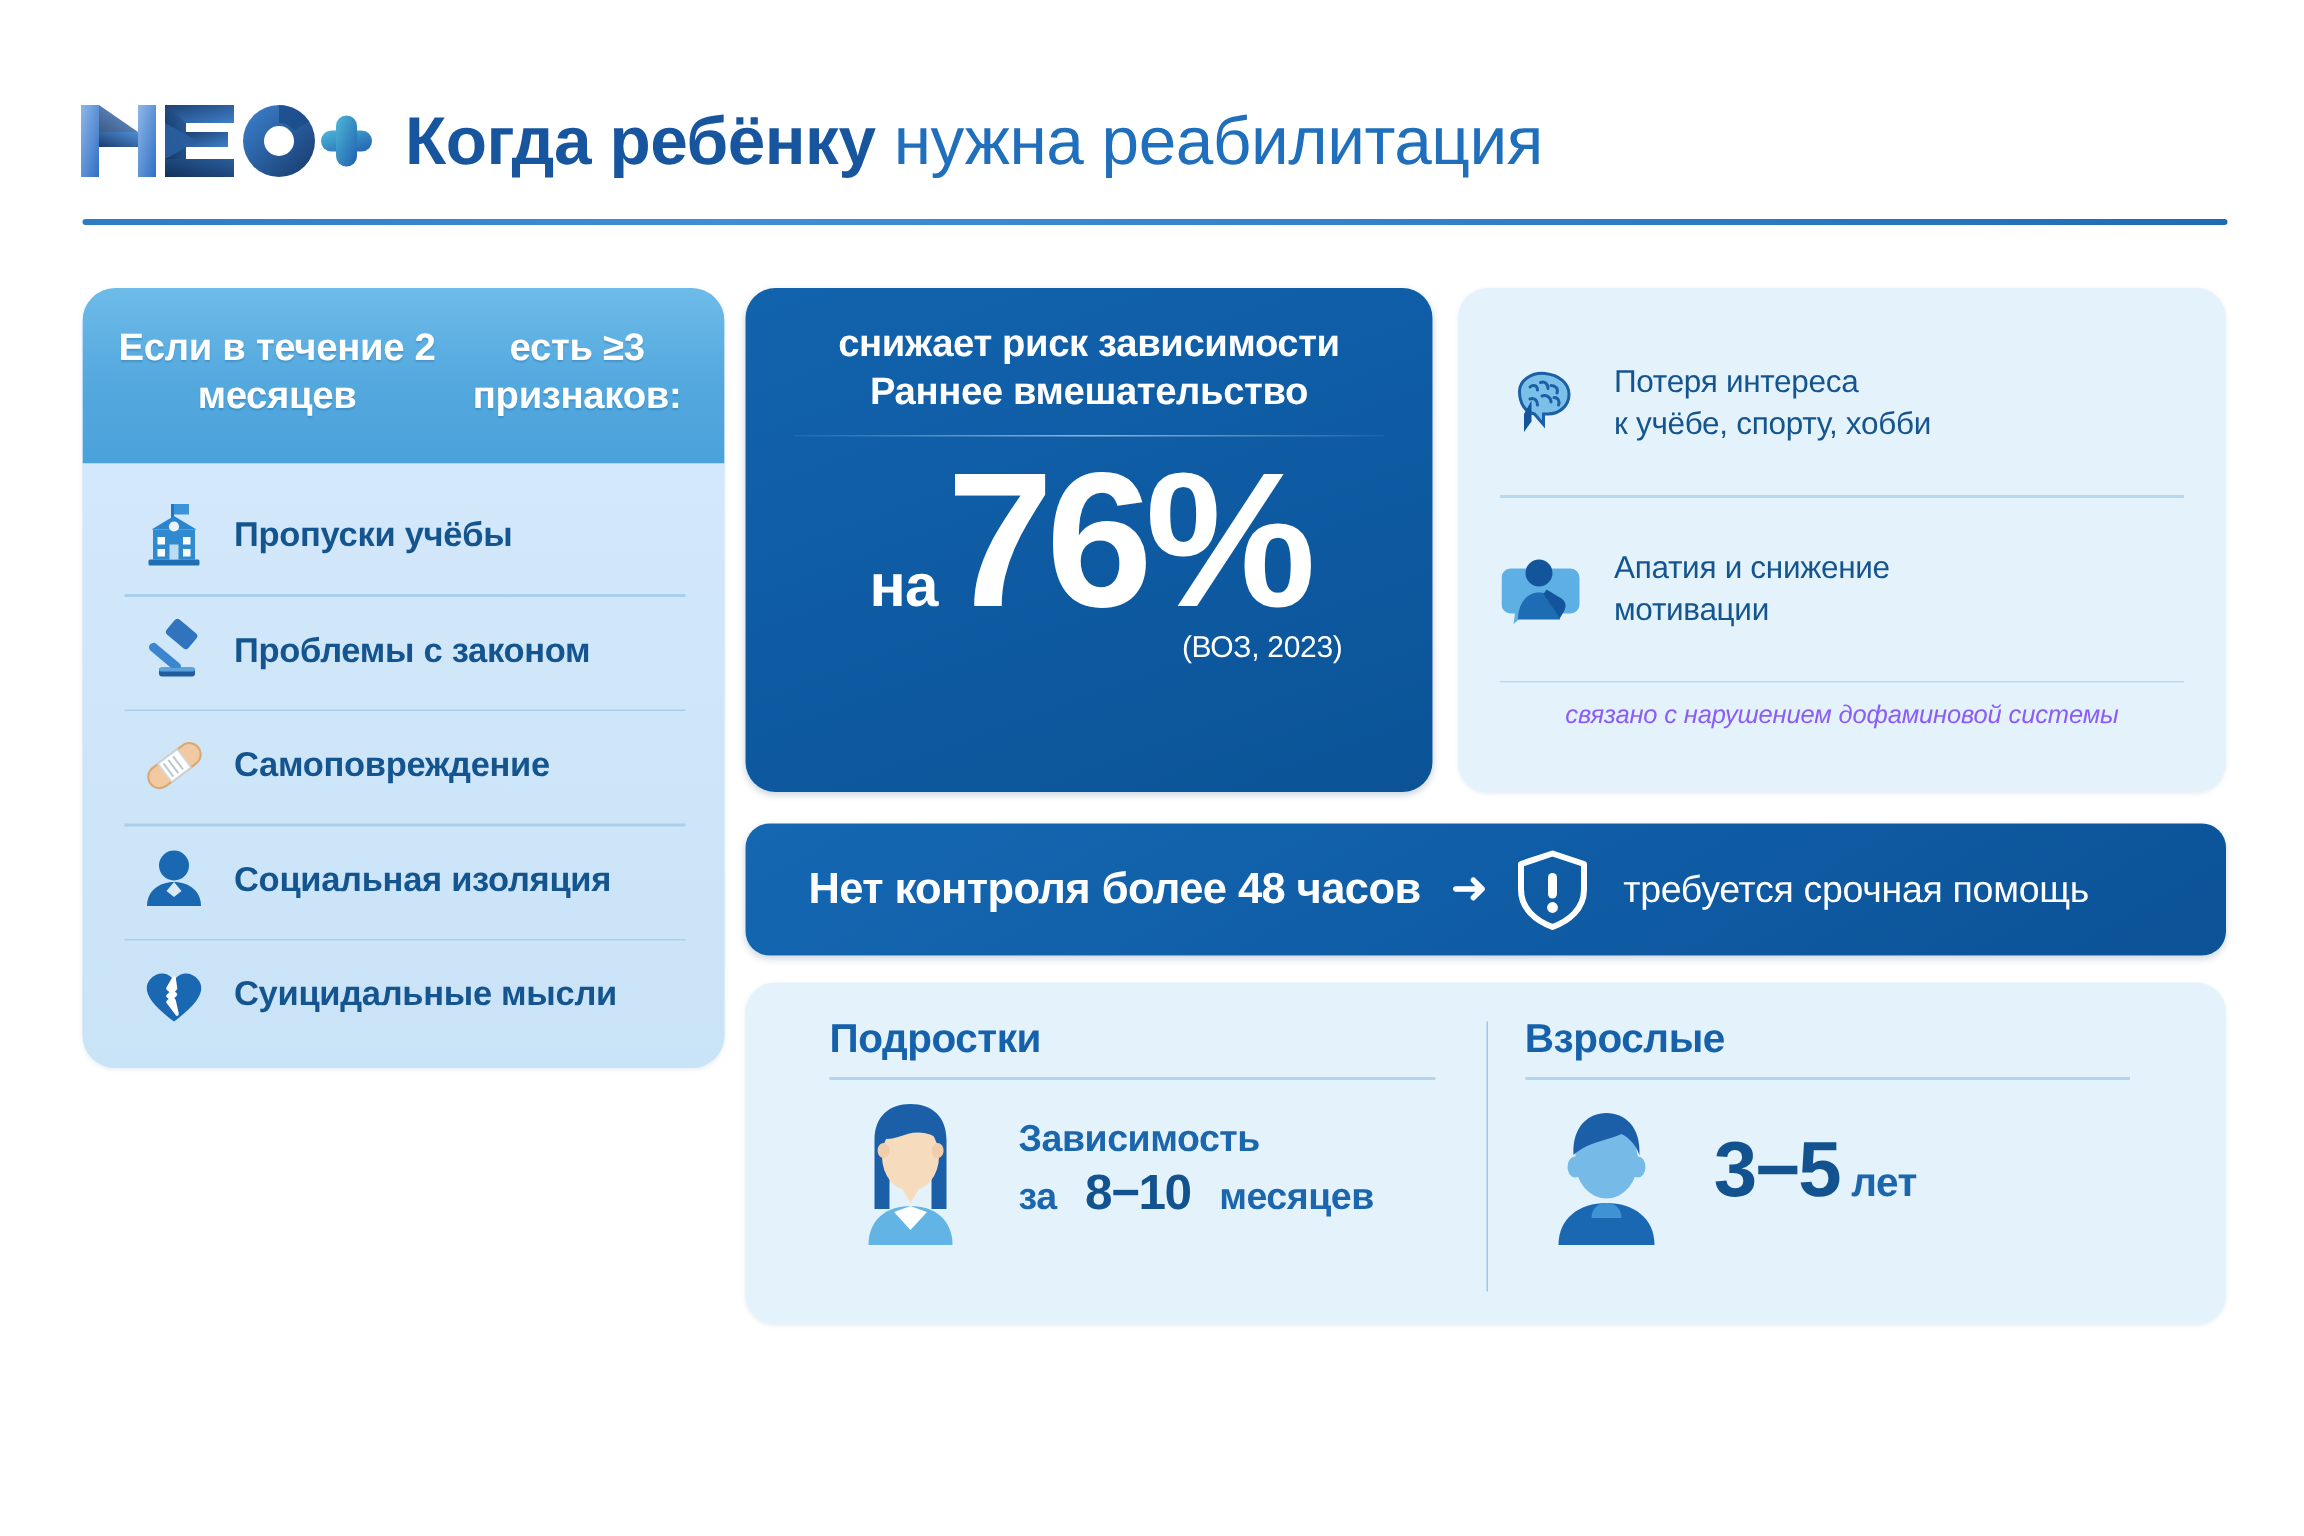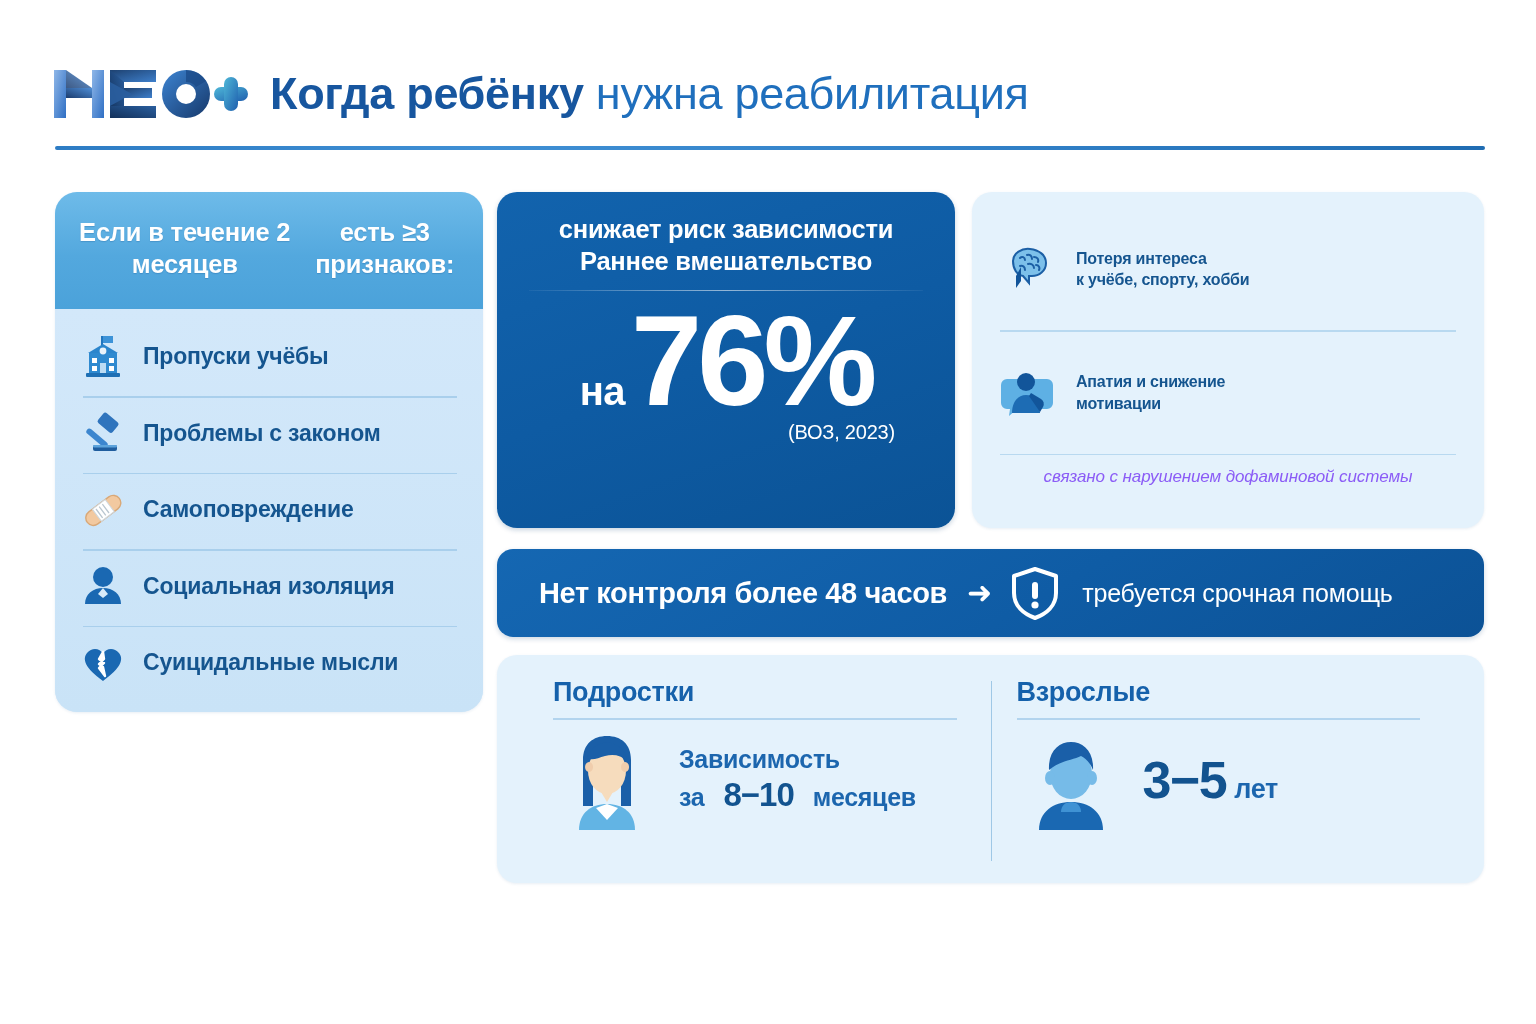--- a/index.html
+++ b/index.html
@@ -93,21 +93,21 @@
     padding: 8px 0 10px;
     height: 403px;
     display: flex;
     flex-direction: column;
     justify-content: space-evenly;
   }
   .lp-item {
     display: flex;
     align-items: center;
     gap: 14px;
-    padding: 0 22px;
+    padding: 0 35px;
     height: 74px;
     position: relative;
   }
   .lp-item + .lp-item::before {
     content: "";
     position: absolute;
     left: 28px; right: 26px; top: 0;
     height: 1.5px;
     background: #a9cfec;
   }
@@ -191,22 +191,22 @@
   }
   .rc-item {
     display: flex;
     align-items: center;
     gap: 18px;
     padding: 8px 2px;
     height: 122px;
   }
   .rc-icon { width: 58px; height: 58px; flex: 0 0 58px; display:flex; align-items:center; justify-content:center; }
   .rc-text {
-    font-size: 16px;
-    font-weight: 700;
+    font-size: 21px;
+    font-weight: 400;
     color: #15558f;
     line-height: 1.32;
     letter-spacing: -0.2px;
   }
   .rc-sep { height: 1.5px; background:#b8d9f0; margin: 0 2px; }
   .rc-note {
     text-align: center;
     font-size: 17px;
     font-style: italic;
     color: #8b5cf6;

